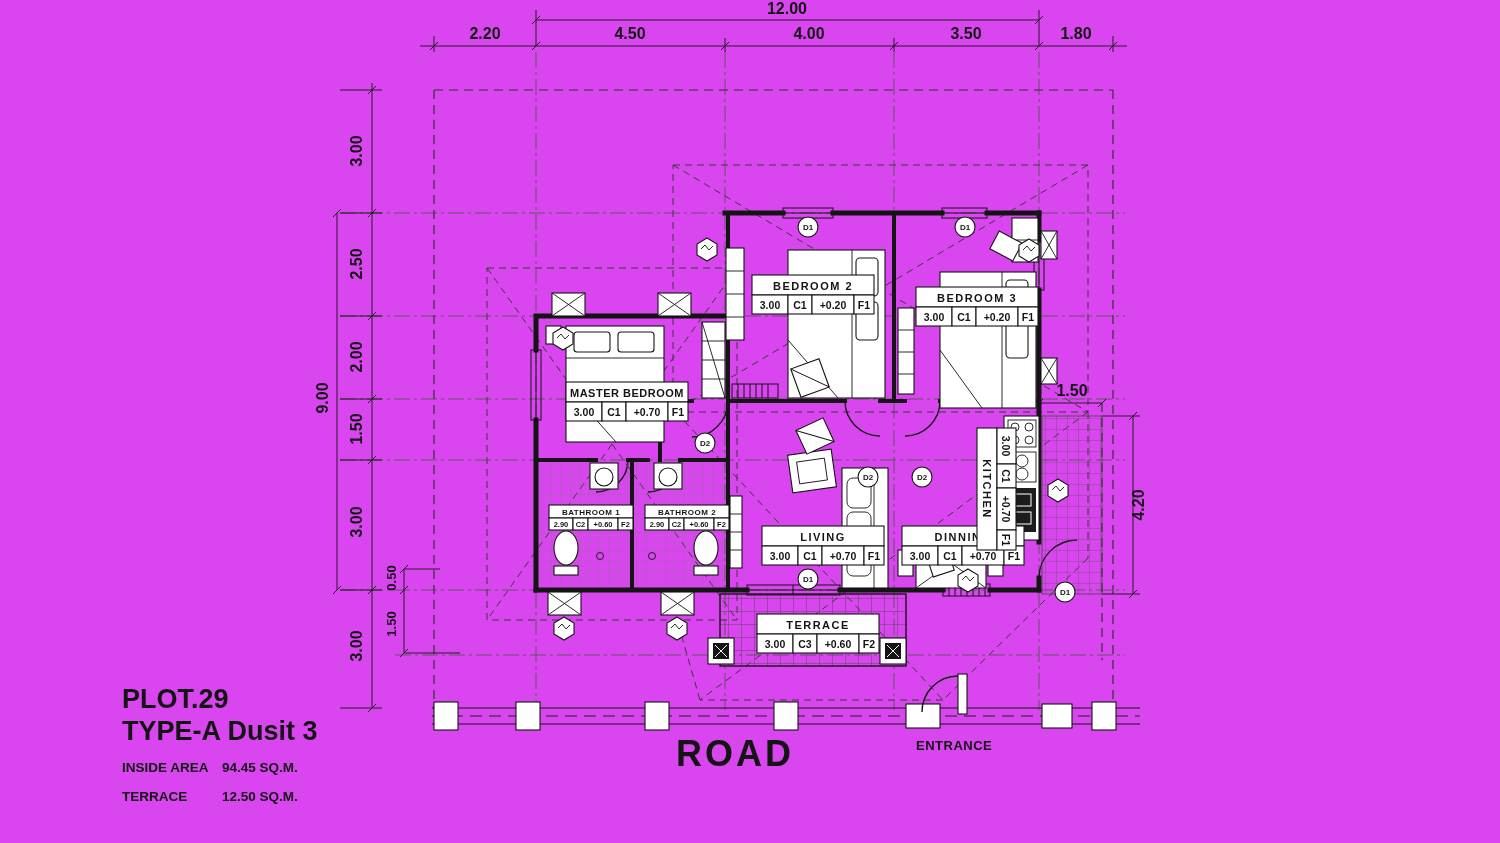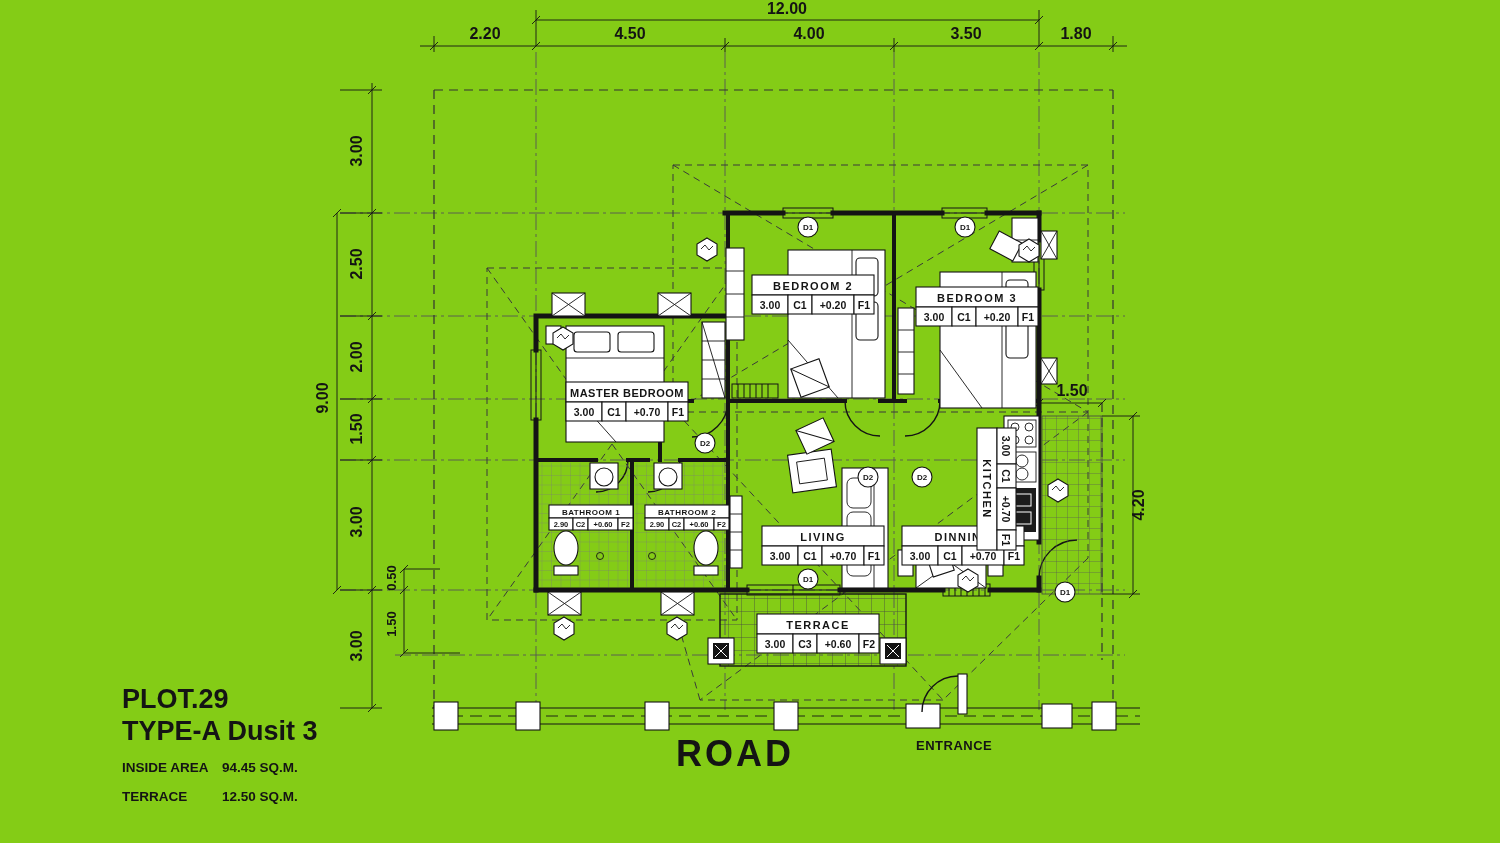--- a/index.html
+++ b/index.html
@@ -1,16 +1,16 @@
 <!DOCTYPE html>
 <html><head>
 <meta charset="utf-8">
 <style>
   html,body{margin:0;padding:0;background:#fff;}
-  .stage{position:relative;width:1500px;height:843px;background:#84cc16;overflow:hidden;
+  .stage{position:relative;width:1500px;height:843px;background:#d946ef;overflow:hidden;
          font-family:"Liberation Sans",sans-serif;}
   svg text{fill:#141414;font-family:"Liberation Sans",sans-serif;}
   .dim{font-size:16px;font-weight:bold;}
   .dimsm{font-size:13px;font-weight:bold;}
   .tname{font-size:11px;font-weight:bold;letter-spacing:1.5px;text-anchor:middle;}
   .tspec{font-size:10.5px;font-weight:bold;text-anchor:middle;}
   .bname{font-size:8px;font-weight:bold;letter-spacing:.5px;text-anchor:middle;}
   .bspec{font-size:7.5px;font-weight:bold;text-anchor:middle;}
   .dtag{font-size:8px;font-weight:bold;text-anchor:middle;}
   .tagbox{fill:#fff;stroke:#141414;stroke-width:1.1;}

